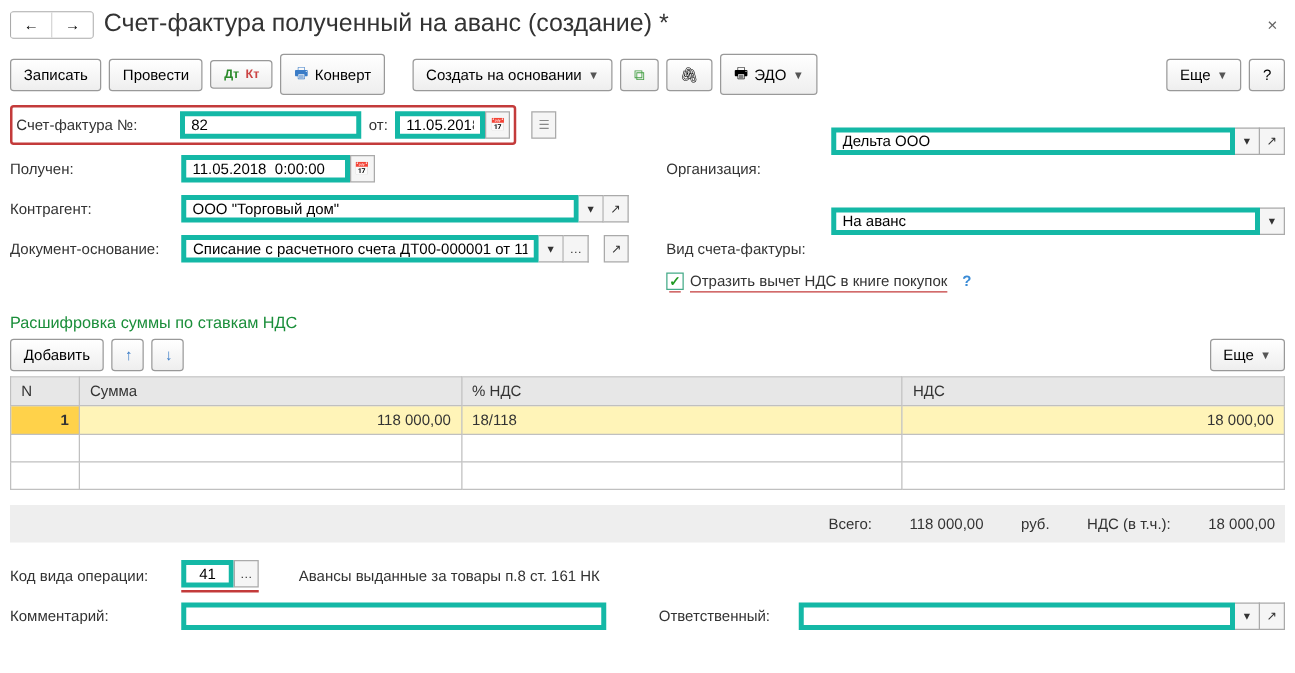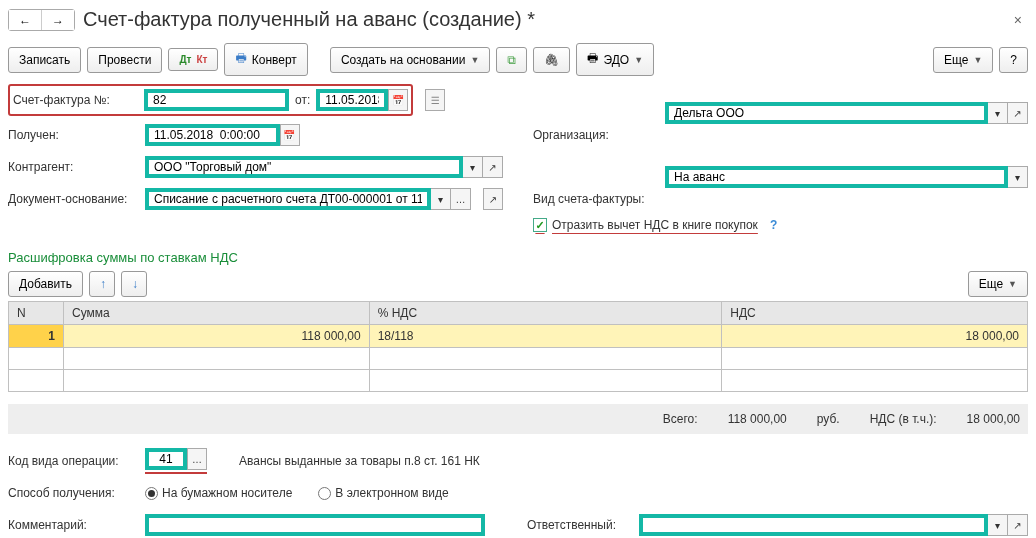--- a/index.html
+++ b/index.html
@@ -222,33 +222,20 @@
 <div class="footer-rows">
   <div class="frow">
     <span class="lbl">Код вида операции:</span>
     <span style="display:flex" class="red-underline">
       <input type="text" class="fld" style="width: 42px; text-align: center;" value="41">
       <span class="mini show-btn">…</span>
     </span>
     <span style="margin-left:20px">Авансы выданные за товары п.8 ст. 161 НК</span>
   </div>
   <div class="frow">
-    <span class="lbl">Способ получения:</span>
-    <span class="radio-lbl">
-      <span class="radio">
-          <span class="radio-dot"></span>
-        </span>
-      <span>На бумажном носителе</span>
-    </span>
-    <span class="radio-lbl" style="margin-left:14px">
-      <span class="radio"></span>
-      <span>В электронном виде</span>
-    </span>
-  </div>
-  <div class="frow">
     <span class="lbl">Комментарий:</span>
     <input type="text" class="fld" style="width: 340px;">
     <span style="margin-left:30px;width:100px">Ответственный:</span>
     <span style="display:flex;flex:1">
       <input type="text" class="fld" style="flex: 1 1 0%;">
       <span class="group-btns">
           <span class="mini">▾</span>
           <span class="mini">↗</span>
         </span>
     </span>

